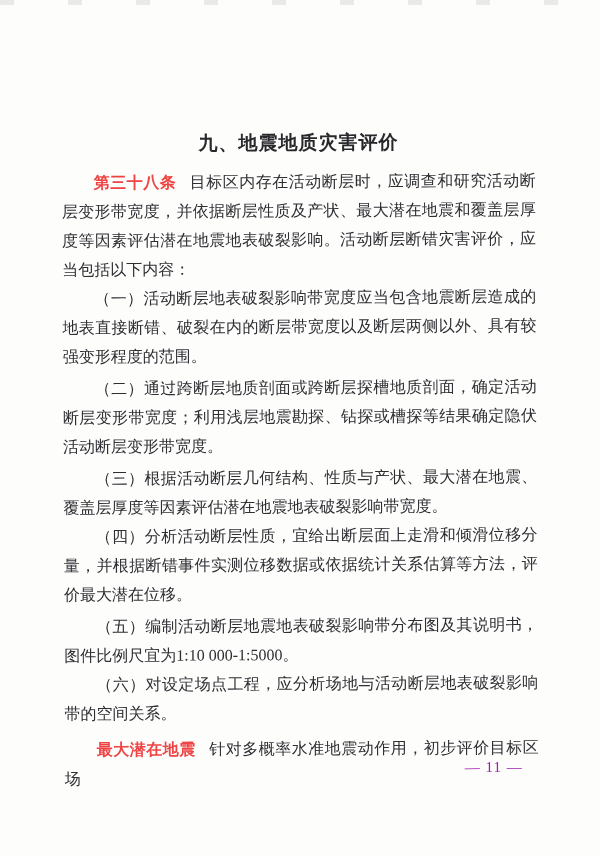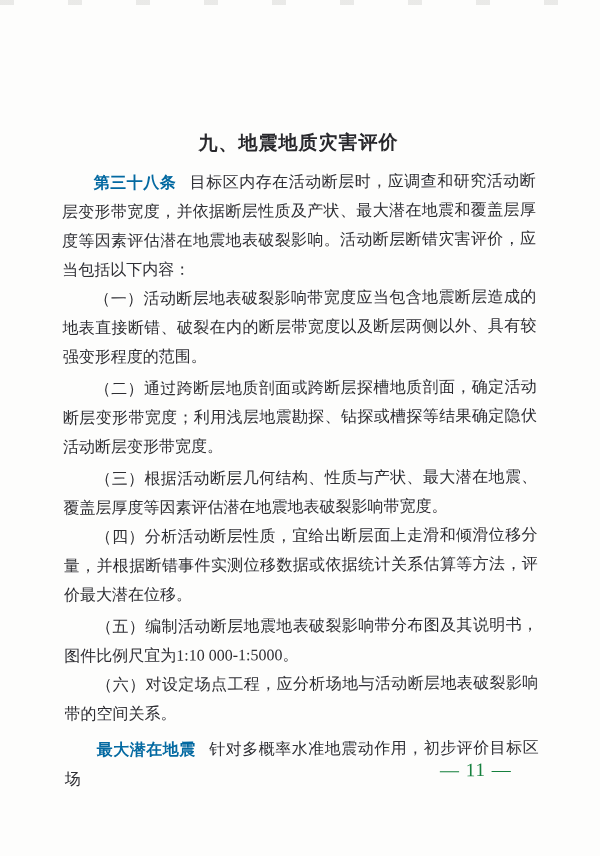--- a/index.html
+++ b/index.html
@@ -52,36 +52,36 @@
     margin: 0;
     font-size: 16px;
     line-height: 29px;
     text-align: justify;
     text-justify: inter-ideograph;
     text-indent: 2em;
     color: #2e2e33;
   }
   .para .lead {
     font-weight: bold;
-    color: #0369a1;
+    color: #ef4444;
     margin-right: 0.85em;
   }
   .para .lead:empty {
     display: none;
     margin: 0;
   }
   .m3 { margin-top: 3px; }
   .m6 { margin-top: 7px; }
   .page-number {
     position: absolute;
     top: 760px;
-    right: 90px;
-    font-size: 19px;
+    right: 79px;
+    font-size: 15px;
     letter-spacing: 1px;
-    color: #15803d;
+    color: #a21caf;
   }
 </style>
 </head>
 <body>
 
 <div class="scan-strip"></div>
 
 <div class="sheet">
   <div class="content">
 

